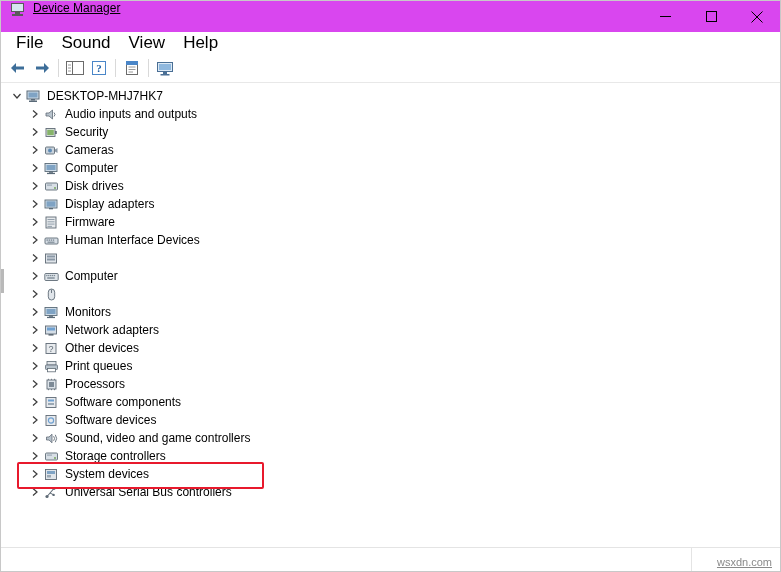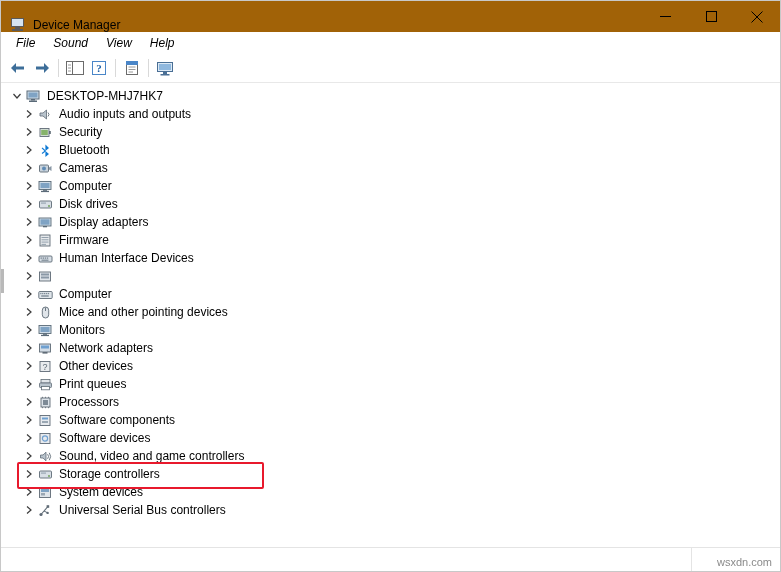--- a/index.html
+++ b/index.html
@@ -22,23 +22,24 @@
     background: #ffffff;
     border: 1px solid #c8c8c8;
     box-sizing: border-box;
     display: flex;
     flex-direction: column;
   }
   
   .titlebar {
     height: 31px;
     display: flex;
-    align-items: flex-end;
-    background: #a16207;
-    flex: none;
+    align-items: flex-start;
+    background: #d946ef;
+    flex: none;
+    text-decoration: underline;
   }
   .title-icon {
     width: 16px;
     height: 16px;
     margin-left: 9px;
     margin-right: 7px;
     position: relative;
     flex: none;
   }
   .title-icon .monitor {
@@ -84,24 +85,23 @@
   .menubar {
     height: 22px;
     display: flex;
     align-items: center;
     padding-left: 6px;
     background: #ffffff;
     flex: none;
   }
   .menu-item {
     padding: 2px 9px;
-    font-size: 12px;
+    font-size: 17px;
     color: #000;
     line-height: 16px;
-    font-style: italic;
   }
   
   .toolbar {
     height: 28px;
     display: flex;
     align-items: center;
     padding-left: 5px;
     border-bottom: 1px solid #e8e8e8;
     background: #ffffff;
     flex: none;
@@ -131,21 +131,21 @@
     padding-top: 4px;
   }
   .node {
     display: flex;
     align-items: center;
     height: 18px;
     white-space: nowrap;
     position: relative;
   }
   .node.root { padding-left: 8px; }
-  .node.child { padding-left: 20px; }
+  .node.child { padding-left: 26px; }
   .expander {
     width: 16px;
     height: 16px;
     display: flex;
     align-items: center;
     justify-content: center;
     flex: none;
   }
   .expander svg { display: block; }
   .node-icon {
@@ -194,20 +194,21 @@
     justify-content: center;
     color: #6e6e6e;
     font-size: 11px;
   }
   .watermark {
     position: absolute;
     right: 8px;
     bottom: 3px;
     font-size: 11px;
     color: #8a8a8a;
+    text-decoration: underline;
   }
   
   .edge-mark {
     position: absolute;
     left: 0;
     top: 186px;
     width: 3px;
     height: 24px;
     background: #b9b9b9;
   }
@@ -353,35 +354,20 @@
             <div class="node-label">Security</div>
           </div>
           <div class="node child">
             <div class="expander">
               <svg width="10" height="10" viewBox="0 0 10 10">
                 <path d="M3 1.5 L7 5 L3 8.5" fill="none" stroke="#3b3b3b" stroke-width="1.2"></path>
               </svg>
             </div>
             <div class="node-icon">
               <svg width="15" height="15" viewBox="0 0 15 15">
-                <path d="M7.4 1.5 L11 5 L7.4 8 L7.4 1.5 Z M7.4 8 L11 11 L7.4 14 L7.4 8 Z" fill="#0f7ad4"></path>
-                <line x1="4" y1="4.8" x2="7.4" y2="8" stroke="#0f7ad4" stroke-width="1.1"></line>
-                <line x1="4" y1="10.5" x2="7.4" y2="8" stroke="#0f7ad4" stroke-width="1.1"></line>
-              </svg>
-            </div>
-            <div class="node-label">Bluetooth</div>
-          </div>
-          <div class="node child">
-            <div class="expander">
-              <svg width="10" height="10" viewBox="0 0 10 10">
-                <path d="M3 1.5 L7 5 L3 8.5" fill="none" stroke="#3b3b3b" stroke-width="1.2"></path>
-              </svg>
-            </div>
-            <div class="node-icon">
-              <svg width="15" height="15" viewBox="0 0 15 15">
                 <rect x="1.5" y="4" width="9" height="7" rx="1" fill="#c9d3dc" stroke="#5f6b76" stroke-width="0.9"></rect>
                 <circle cx="6" cy="7.5" r="2" fill="#5f8bb5"></circle>
                 <path d="M11 6.5 L13.5 5 L13.5 10 L11 8.5 Z" fill="#8a98a6"></path>
               </svg>
             </div>
             <div class="node-label">Cameras</div>
           </div>
           <div class="node child">
             <div class="expander">
               <svg width="10" height="10" viewBox="0 0 10 10">
@@ -501,21 +487,20 @@
               <svg width="10" height="10" viewBox="0 0 10 10">
                 <path d="M3 1.5 L7 5 L3 8.5" fill="none" stroke="#3b3b3b" stroke-width="1.2"></path>
               </svg>
             </div>
             <div class="node-icon">
               <svg width="15" height="15" viewBox="0 0 15 15">
                 <rect x="4.3" y="2" width="6.4" height="11" rx="3.2" fill="#e0e5ea" stroke="#5f6b76" stroke-width="0.9"></rect>
                 <line x1="7.5" y1="2.5" x2="7.5" y2="6" stroke="#5f6b76" stroke-width="0.9"></line>
               </svg>
             </div>
-            <div class="node-label">Mice and other pointing devices</div>
           </div>
           <div class="node child">
             <div class="expander">
               <svg width="10" height="10" viewBox="0 0 10 10">
                 <path d="M3 1.5 L7 5 L3 8.5" fill="none" stroke="#3b3b3b" stroke-width="1.2"></path>
               </svg>
             </div>
             <div class="node-icon">
               <svg width="15" height="15" viewBox="0 0 15 15">
                 <rect x="1" y="2.5" width="12" height="8" fill="#cfdce8" stroke="#5a6a78" stroke-width="0.9"></rect>

